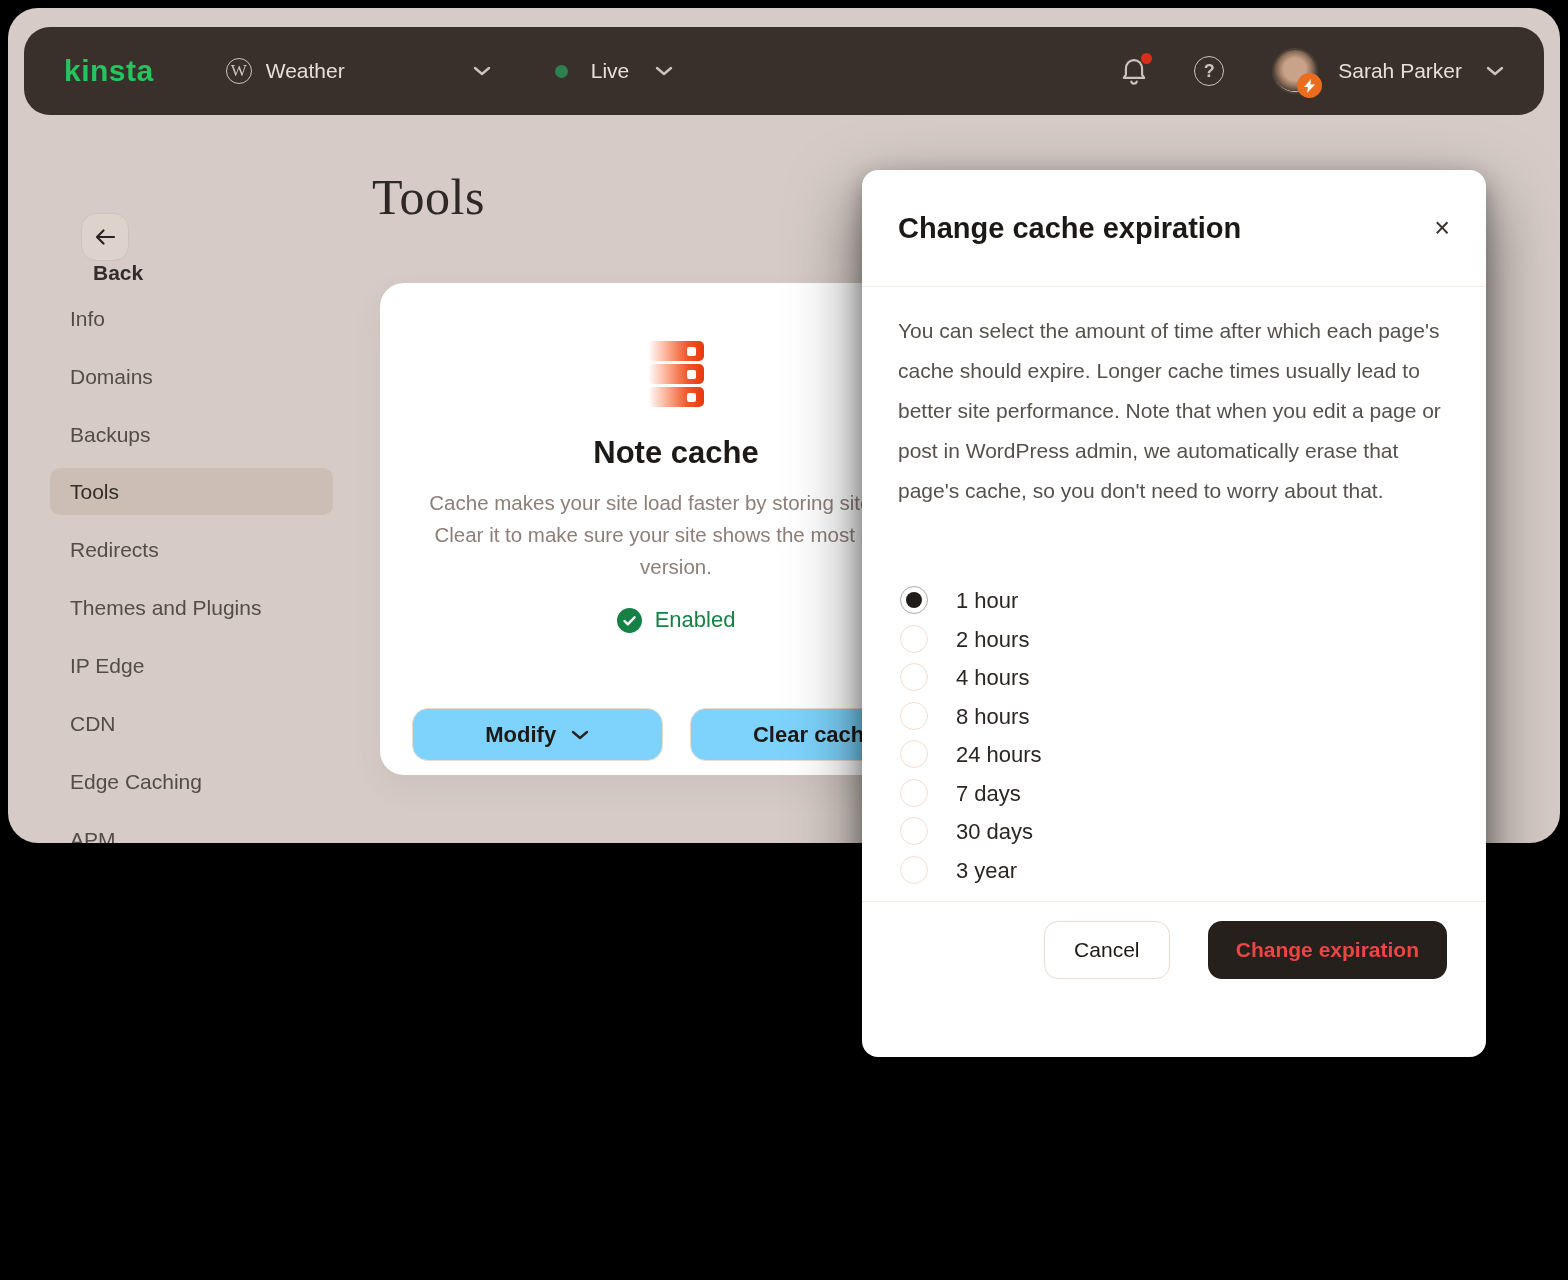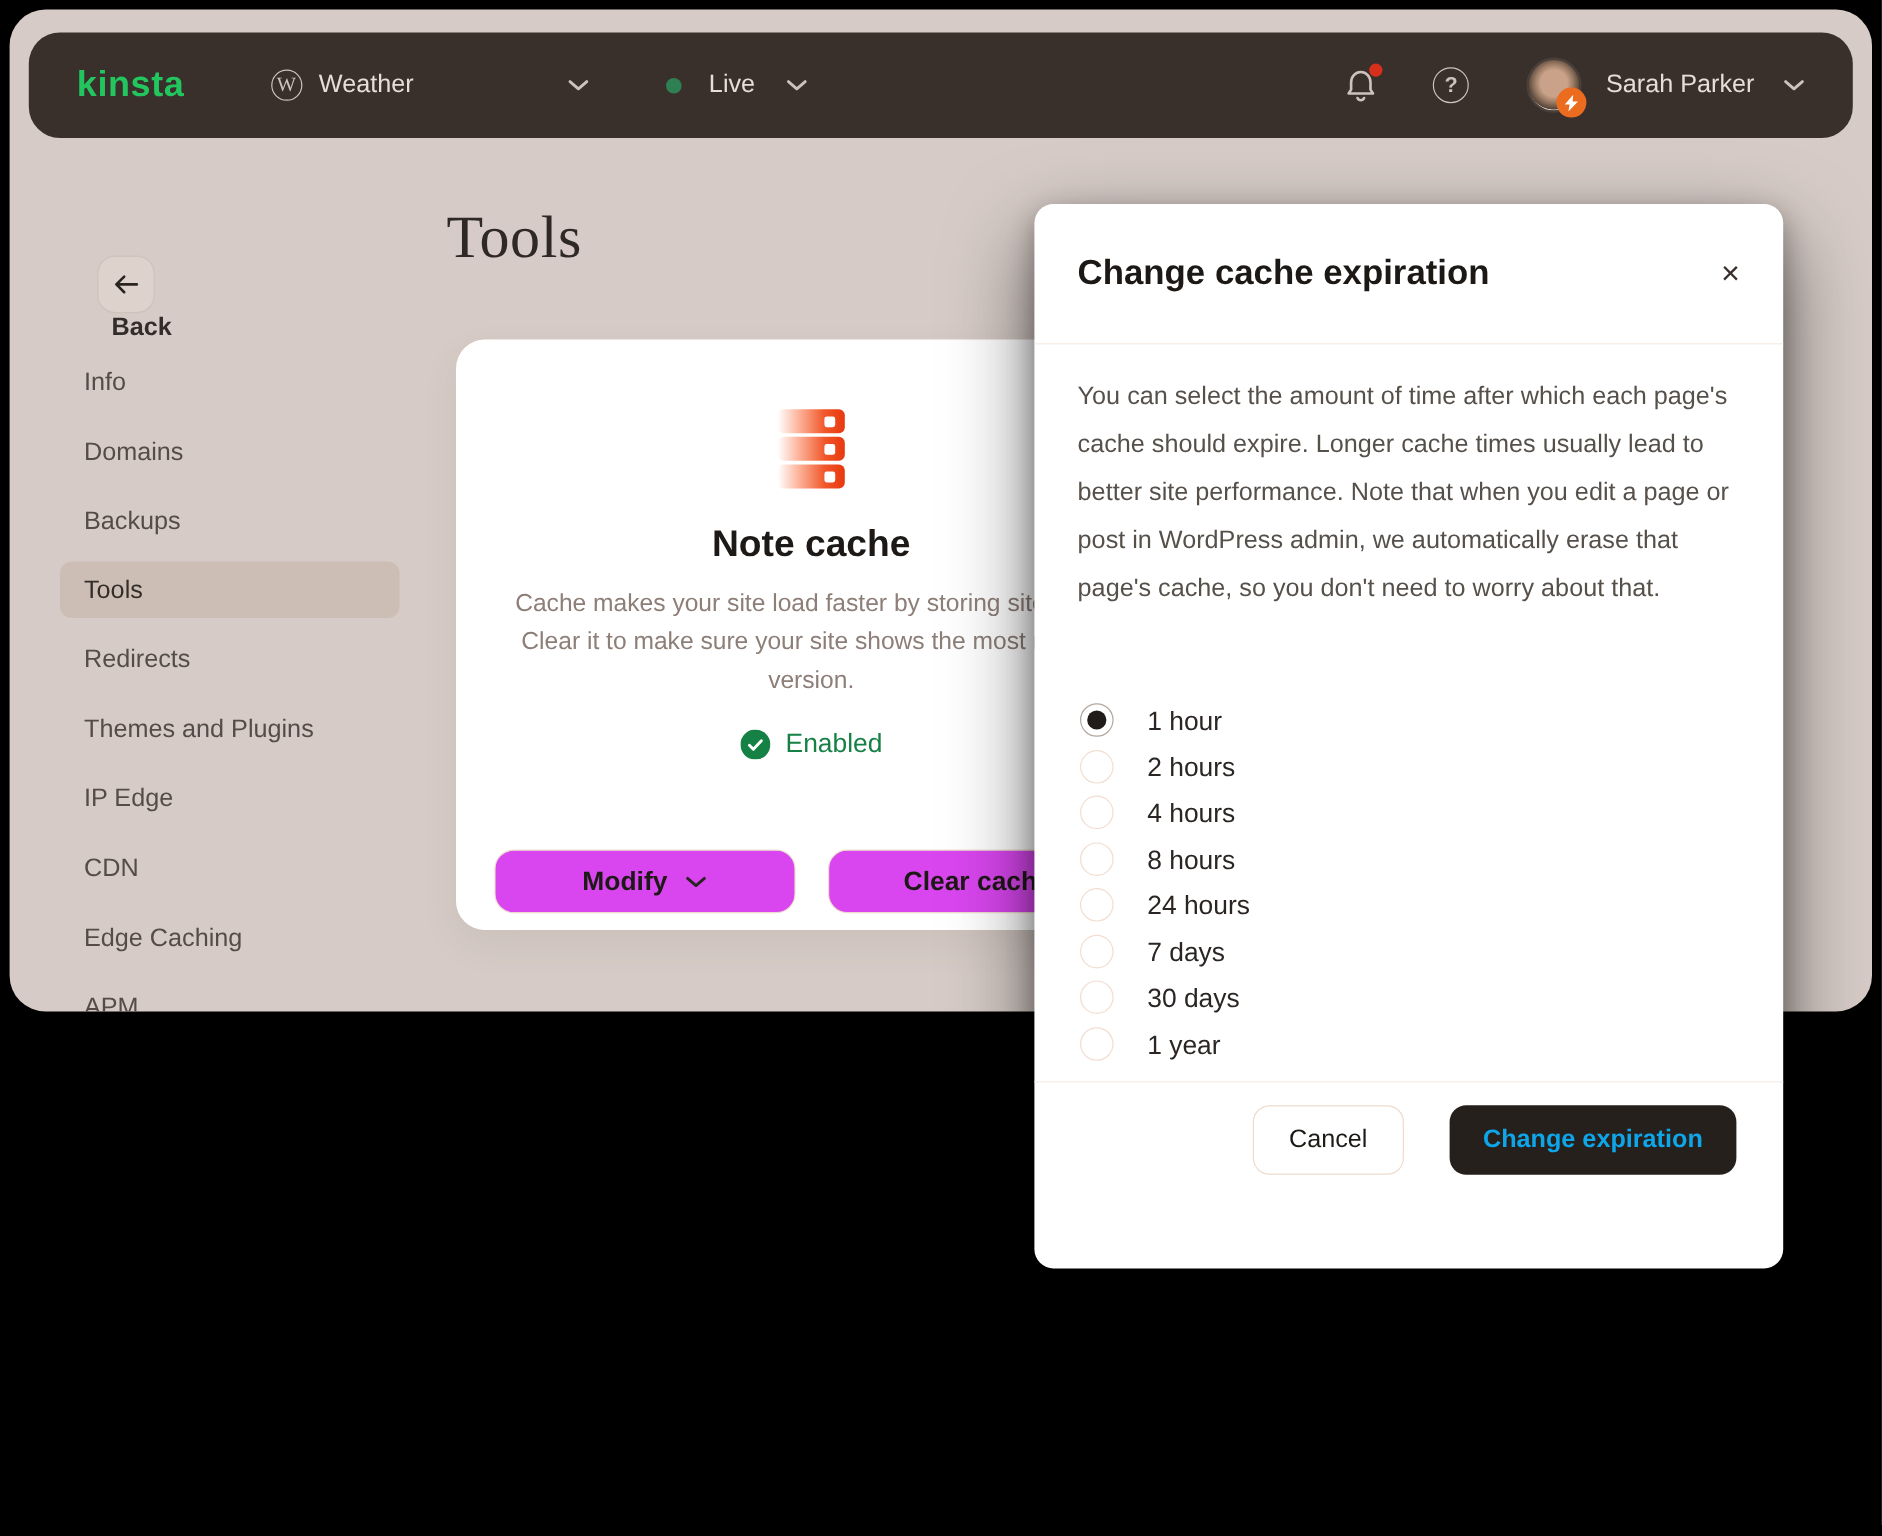--- a/index.html
+++ b/index.html
@@ -71,21 +71,21 @@
   .cache-bar { position:relative; width:56px; height:20px; border-radius:5px; margin-bottom:3px;
                background:linear-gradient(90deg, rgba(252,172,146,0) 0%, #fcab90 35%, #f0572a 70%, #e8380e 100%); }
   .cache-bar::after { content:""; position:absolute; right:8px; top:5.5px; width:9px; height:9px;
                       border-radius:2px; background:#fff; }
   .card-title { margin-top:28px; font-size:31px; font-weight:700; color:#1d1916; }
   .card-desc { width:544px; margin:16px auto 0; font-size:20.5px; line-height:32px; color:#8d7e78; }
   .status-row { margin-top:24px; display:flex; align-items:center; justify-content:center; gap:13px; }
   .status-row svg { width:25px; height:25px; }
   .status-label { font-size:22px; color:#168145; }
   .card-buttons { position:absolute; left:32px; right:32px; bottom:14px; display:flex; gap:27px; }
-  .btn-outline { flex:1; height:53px; border-radius:16px; border:1.5px solid #eedbcd; background:#d946ef;
+  .btn-outline { flex:1; height:53px; border-radius:16px; border:1.5px solid #eedbcd; background:#7dd3fc;
                  display:flex; align-items:center; justify-content:center; gap:15px;
                  font-size:22px; font-weight:700; color:#1d1916; cursor:pointer;
                  font-family:"Liberation Sans",sans-serif; }
 
   
   .modal { position:absolute; left:862px; top:170px; width:624px; height:887px; background:#fff;
            border-radius:16px; z-index:10;
            box-shadow:0 30px 70px rgba(0,0,0,.55), 0 8px 22px rgba(0,0,0,.3); }
   .modal-header { height:117px; border-bottom:1.5px solid #f6ebe3; display:flex; align-items:center;
                   justify-content:space-between; padding:0 36px; }
@@ -99,21 +99,21 @@
   .option-row.selected .radio { border-color:#b2a7a0; }
   .option-row.selected .radio::after { content:""; position:absolute; left:50%; top:50%;
            transform:translate(-50%,-50%); width:16px; height:16px; border-radius:50%; background:#211c19; }
   .option-label { font-size:22px; color:#2b2623; }
   .modal-footer { position:absolute; left:0; right:0; top:731px; border-top:1.5px solid #f6ebe3;
                   padding:19px 39px 0; display:flex; justify-content:flex-end; gap:38px; }
   .btn-cancel { width:126px; height:58px; border-radius:14px; border:1.5px solid #eedbcd;
                 background:#fff; font-size:21px; font-weight:500; color:#1d1916; cursor:pointer;
                 font-family:"Liberation Sans",sans-serif; }
   .btn-primary { height:58px; padding:0 28px; border-radius:14px; border:none; background:#26201d;
-                 color:#0ea5e9; font-size:21px; font-weight:600; cursor:pointer;
+                 color:#ef4444; font-size:21px; font-weight:600; cursor:pointer;
                  font-family:"Liberation Sans",sans-serif; }
 </style>
 </head>
 <body>
 
 <div class="app">
 
   <div class="navbar">
     <div class="logo">kinsta</div>
 
@@ -260,21 +260,21 @@
     <div class="option-row">
         <span class="radio"></span>
         <span class="option-label">7 days</span>
       </div>
     <div class="option-row">
         <span class="radio"></span>
         <span class="option-label">30 days</span>
       </div>
     <div class="option-row">
         <span class="radio"></span>
-        <span class="option-label">1 year</span>
+        <span class="option-label">3 year</span>
       </div>
   </div>
 
   <div class="modal-footer">
     <button class="btn-cancel">Cancel</button>
     <button class="btn-primary">Change expiration</button>
   </div>
 </div>
 
 </body></html>

